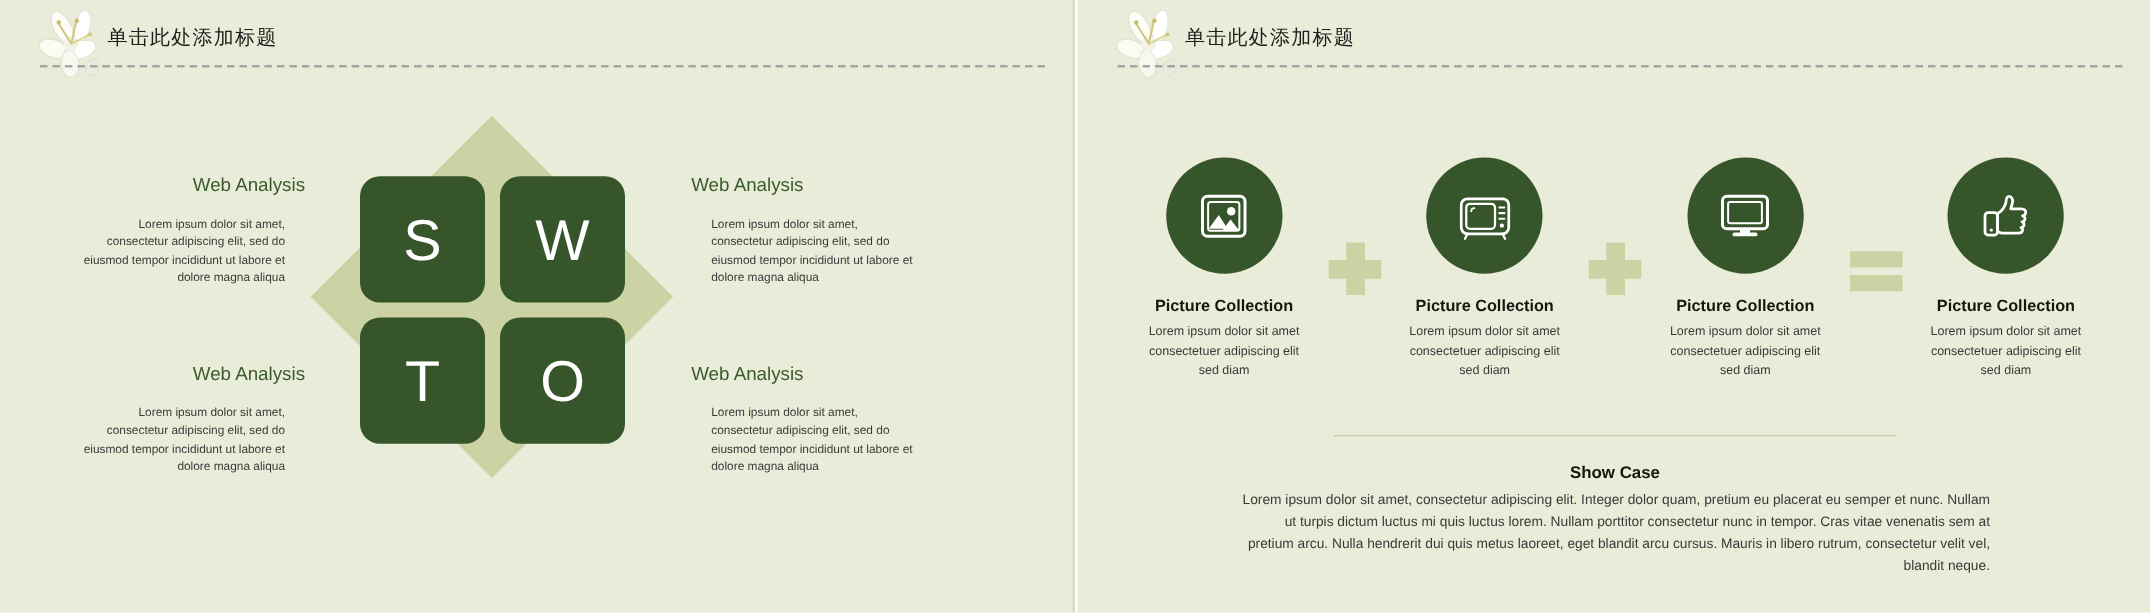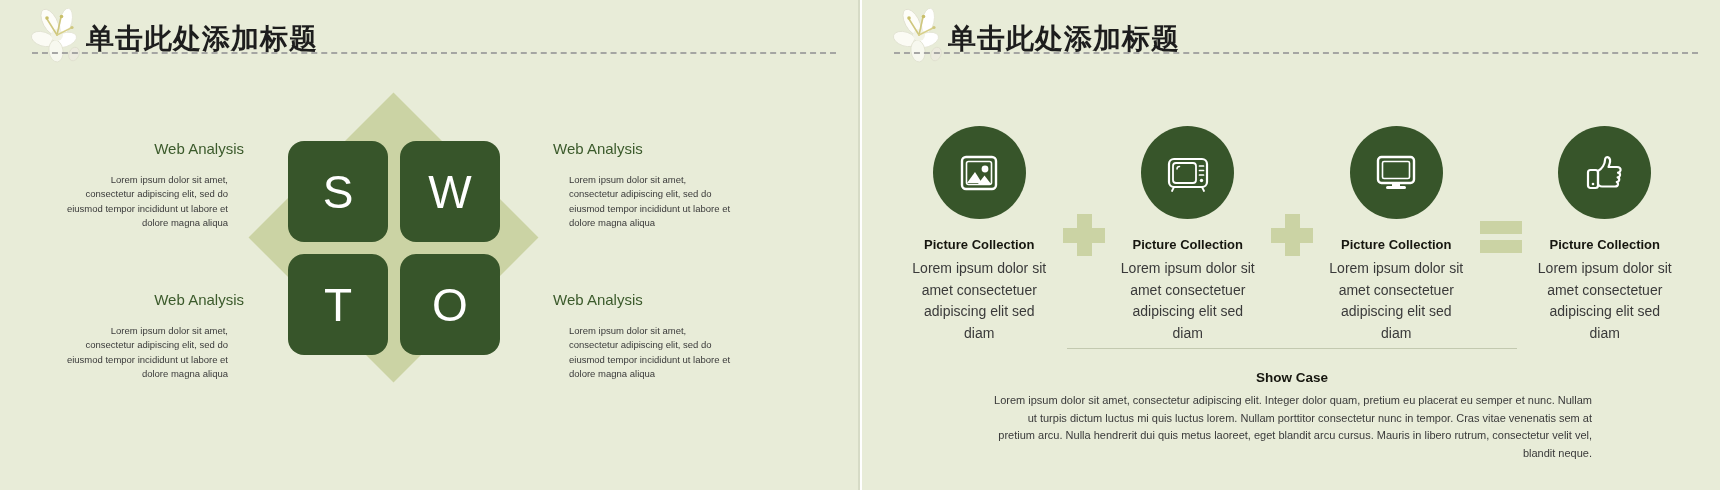--- a/index.html
+++ b/index.html
@@ -42,22 +42,22 @@
     position: absolute;
     left: 30px;
     top: 0px;
     width: 62px;
     height: 56px;
   }
   .title {
     position: absolute;
     left: 86px;
     top: 12px;
-    font-size: 28px;
-    font-weight: 700;
+    font-size: 16px;
+    font-weight: 400;
     color: #1d1d1d;
     letter-spacing: 1px;
     white-space: nowrap;
     font-family: "DejaVu Sans", "Liberation Sans", sans-serif;
   }
   .hr-dashed {
     position: absolute;
     left: 32px;
     right: 22px;
     top: 44px;
@@ -167,21 +167,21 @@
   .cap-title {
     margin: 18px 0 6px 0;
     font-size: 13px;
     font-weight: 700;
     color: #16160f;
     font-family: "Liberation Sans", sans-serif;
   }
   .cap-body {
     margin: 0 auto;
     width: 138px;
-    font-size: 14px;
+    font-size: 10px;
     line-height: 1.55;
     color: #3a3a3a;
     text-align: center;
   }
 
   
   .showcase-rule {
     position: absolute;
     left: 205px;
     top: 348px;

